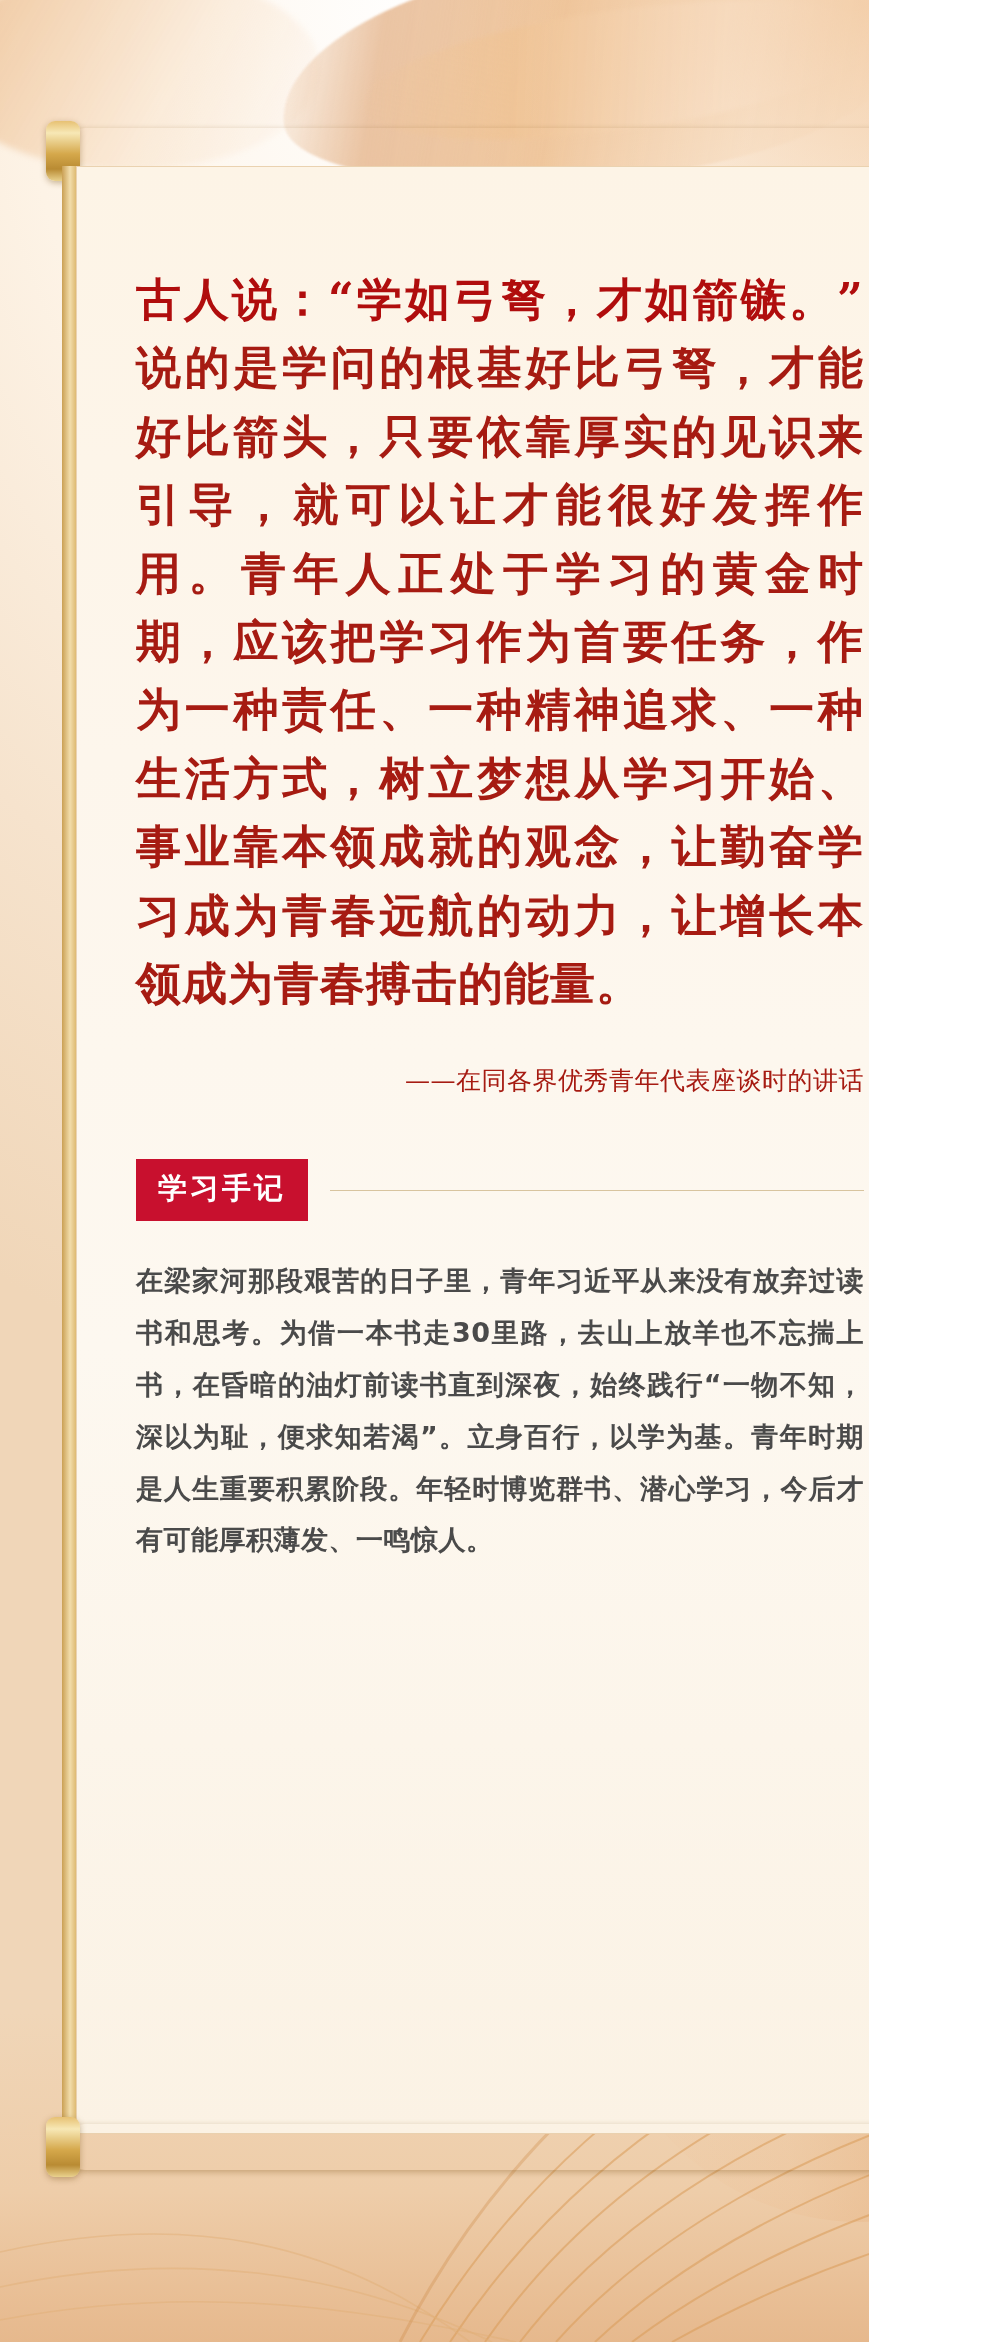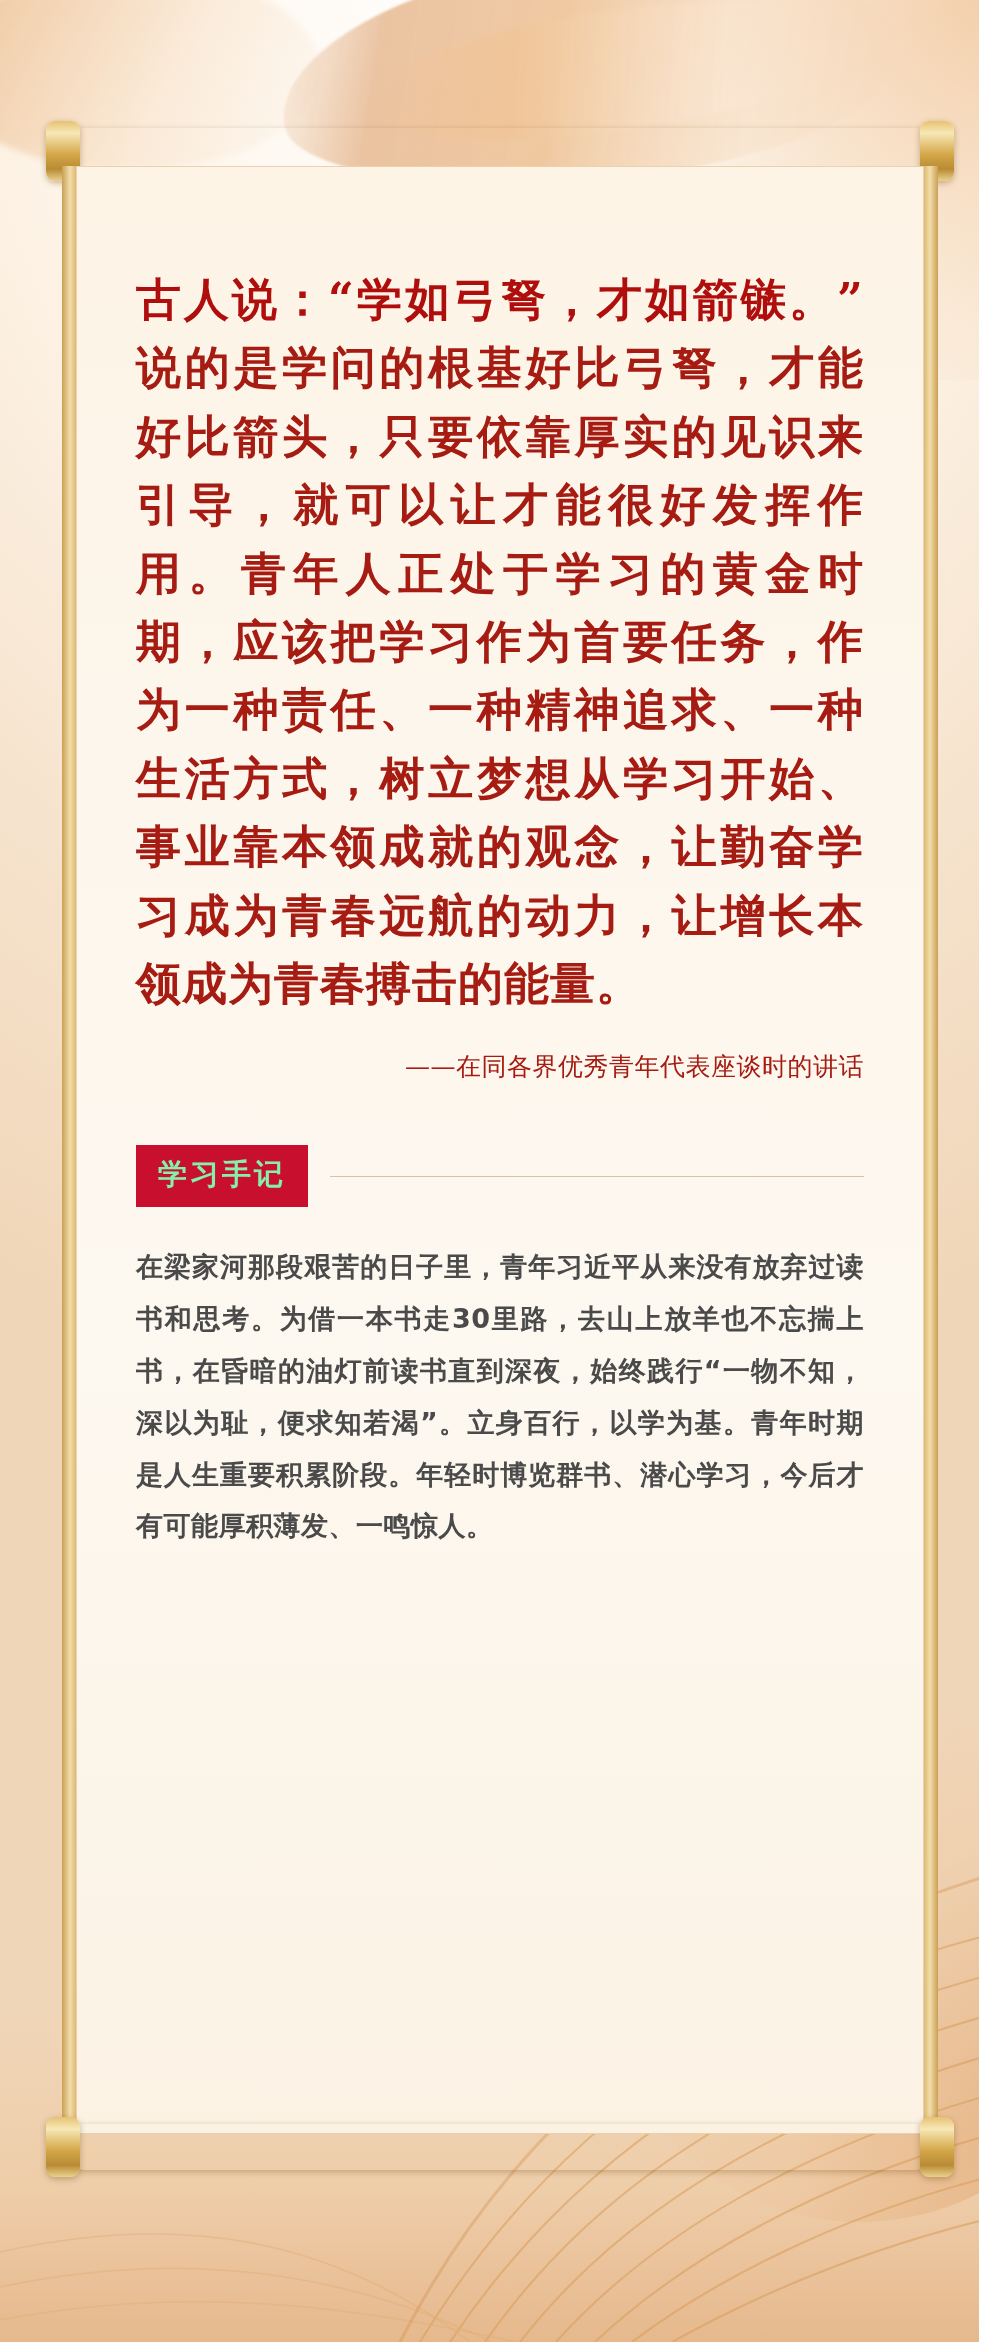--- a/index.html
+++ b/index.html
@@ -9,21 +9,21 @@
   }
   body {
     width: 1000px;
     height: 2342px;
     overflow: hidden;
     font-family: "Liberation Sans", sans-serif;
   }
 
   #poster {
     position: relative;
-    width: 979px;
+    width: 869px;
     height: 2342px;
     overflow: hidden;
     background:
       radial-gradient(120% 60% at 50% 0%, #ffffff 0%, #fdf3e6 40%, #f6e3cd 70%, #f0d6b8 100%),
       linear-gradient(160deg, #fdf5ec 0%, #f7e6d2 45%, #eccfae 100%);
   }
 
   
   .bg-stroke {
     position: absolute;
@@ -154,37 +154,37 @@
     font-weight: bold;
     font-size: 45px;
     line-height: 1.52;
     color: #a61b12;
     letter-spacing: 1px;
     text-align: justify;
   }
   .quote .hl { color: #b00d0d; }
 
   .source {
-    margin-top: 32px;
+    margin-top: 46px;
     text-align: right;
     font-family: "DejaVu Serif", "Liberation Serif", serif;
     font-size: 25px;
     color: #a61b12;
     letter-spacing: .5px;
   }
 
   
   .note-head {
     margin-top: 62px;
     display: flex;
     align-items: center;
   }
   .note-tag {
     background: #c8102e;
-    color: #86efac;
+    color: #ffffff;
     font-size: 29px;
     font-weight: bold;
     letter-spacing: 3px;
     padding: 10px 22px 12px 22px;
     font-family: "DejaVu Sans", "Liberation Sans", sans-serif;
     white-space: nowrap;
   }
   .note-rule {
     flex: 1;
     height: 1px;

